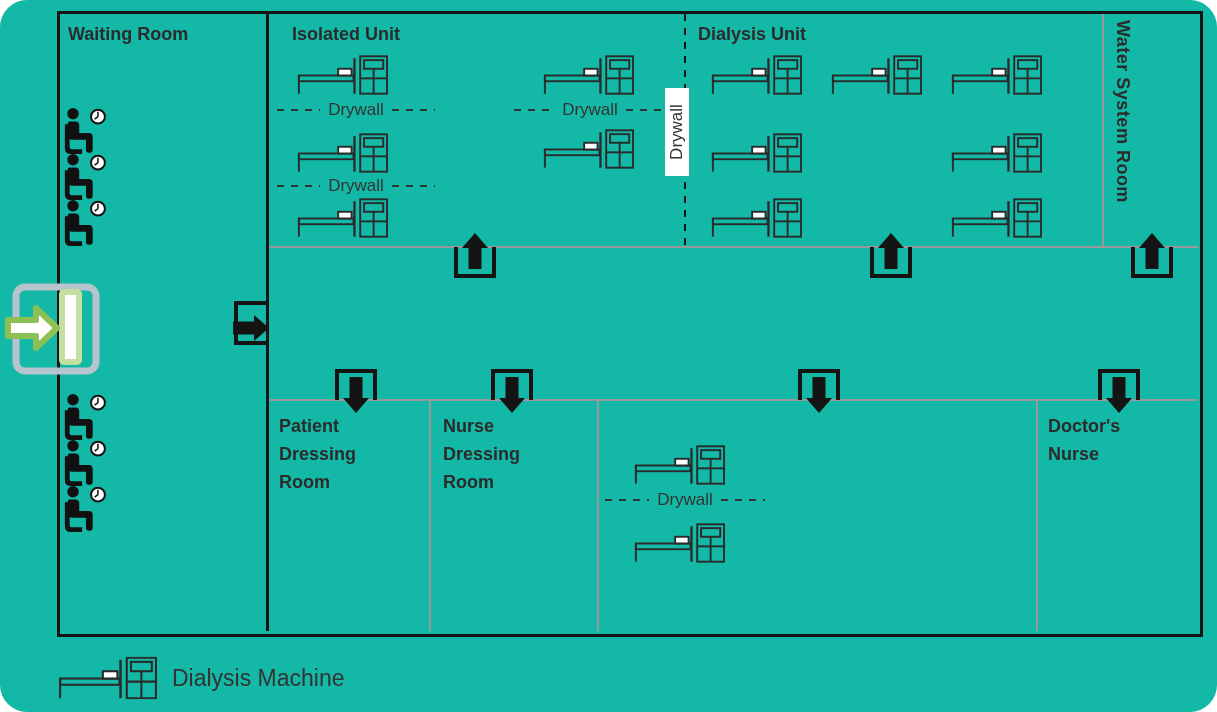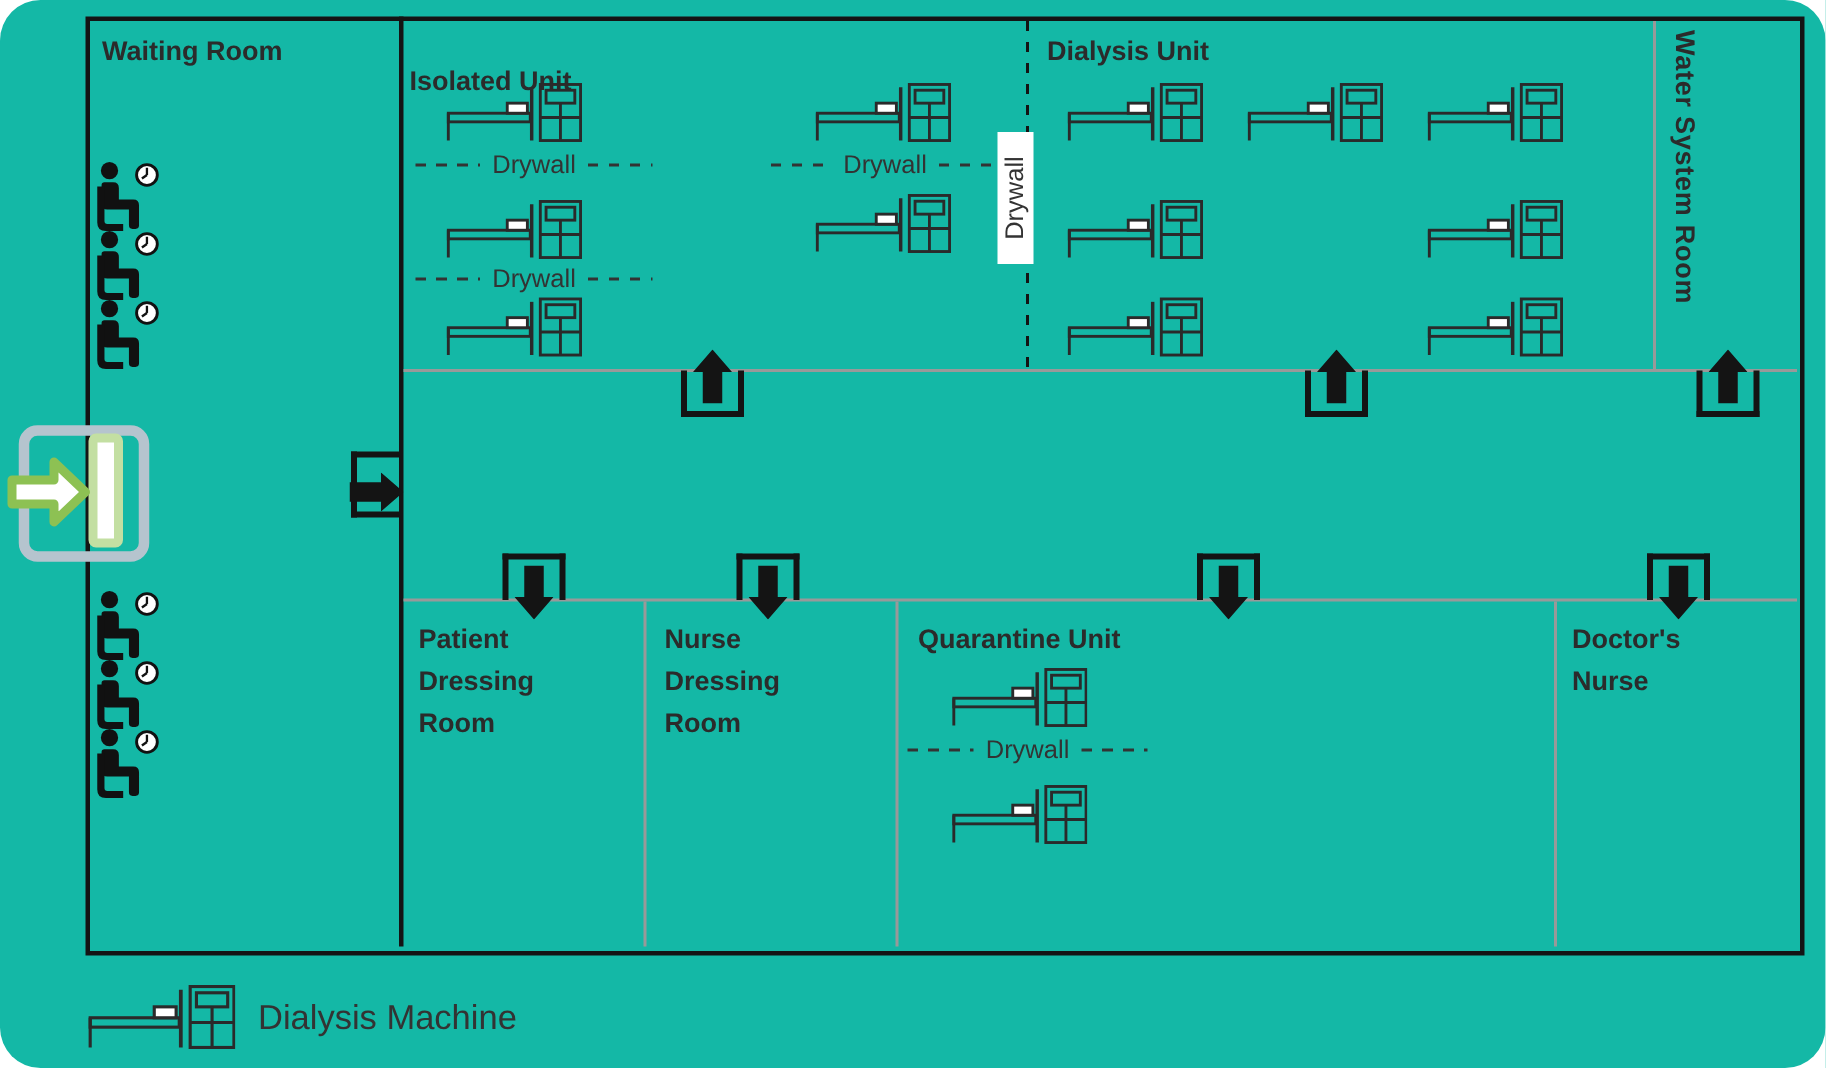--- a/index.html
+++ b/index.html
@@ -76,26 +76,25 @@
   <div class="abs wall" style="left:266px;top:11px;width:3px;height:620px;"></div>
   <div class="abs vdash" style="left:684px;top:14px;height:233px;"></div>
   <div class="abs gwall" style="left:1102px;top:14px;width:2px;height:233px;"></div>
   <div class="abs gwall" style="left:269px;top:246px;width:929px;height:2px;"></div>
   <div class="abs gwall" style="left:269px;top:399px;width:929px;height:2px;"></div>
   <div class="abs gwall" style="left:429px;top:401px;width:2px;height:230px;"></div>
   <div class="abs gwall" style="left:597px;top:401px;width:2px;height:230px;"></div>
   <div class="abs gwall" style="left:1036px;top:401px;width:2px;height:230px;"></div>
 
   <div class="abs room-label" style="left:68px;top:20px;">Waiting Room</div>
-  <div class="abs room-label" style="left:273px;top:20px;margin-top:20px;">Isolated Unit</div>
+  <div class="abs room-label" style="left:292px;top:20px;">Isolated Unit</div>
   <div class="abs room-label" style="left:698px;top:20px;">Dialysis Unit</div>
   <div class="abs vert-label" style="left:1112px;top:20px;height:215px;">Water System Room</div>
   <div class="abs room-label wrap" style="left:443px;top:412px;width:100px;">Nurse Dressing Room</div>
   <div class="abs room-label wrap" style="left:279px;top:412px;width:100px;">Patient Dressing Room</div>
-  <div class="abs room-label" style="left:612px;top:412px;width:220px;">Quarantine Unit</div>
   <div class="abs room-label wrap" style="left:1048px;top:412px;width:95px;">Doctor's Nurse</div>
 
   <svg class="abs icon" style="left:62px;top:108px;" width="46" height="48">
       <use href="#person-wait"></use>
     </svg>
   <svg class="abs icon" style="left:62px;top:154px;" width="46" height="48">
       <use href="#person-wait"></use>
     </svg>
   <svg class="abs icon" style="left:62px;top:200px;" width="46" height="48">
       <use href="#person-wait"></use>

